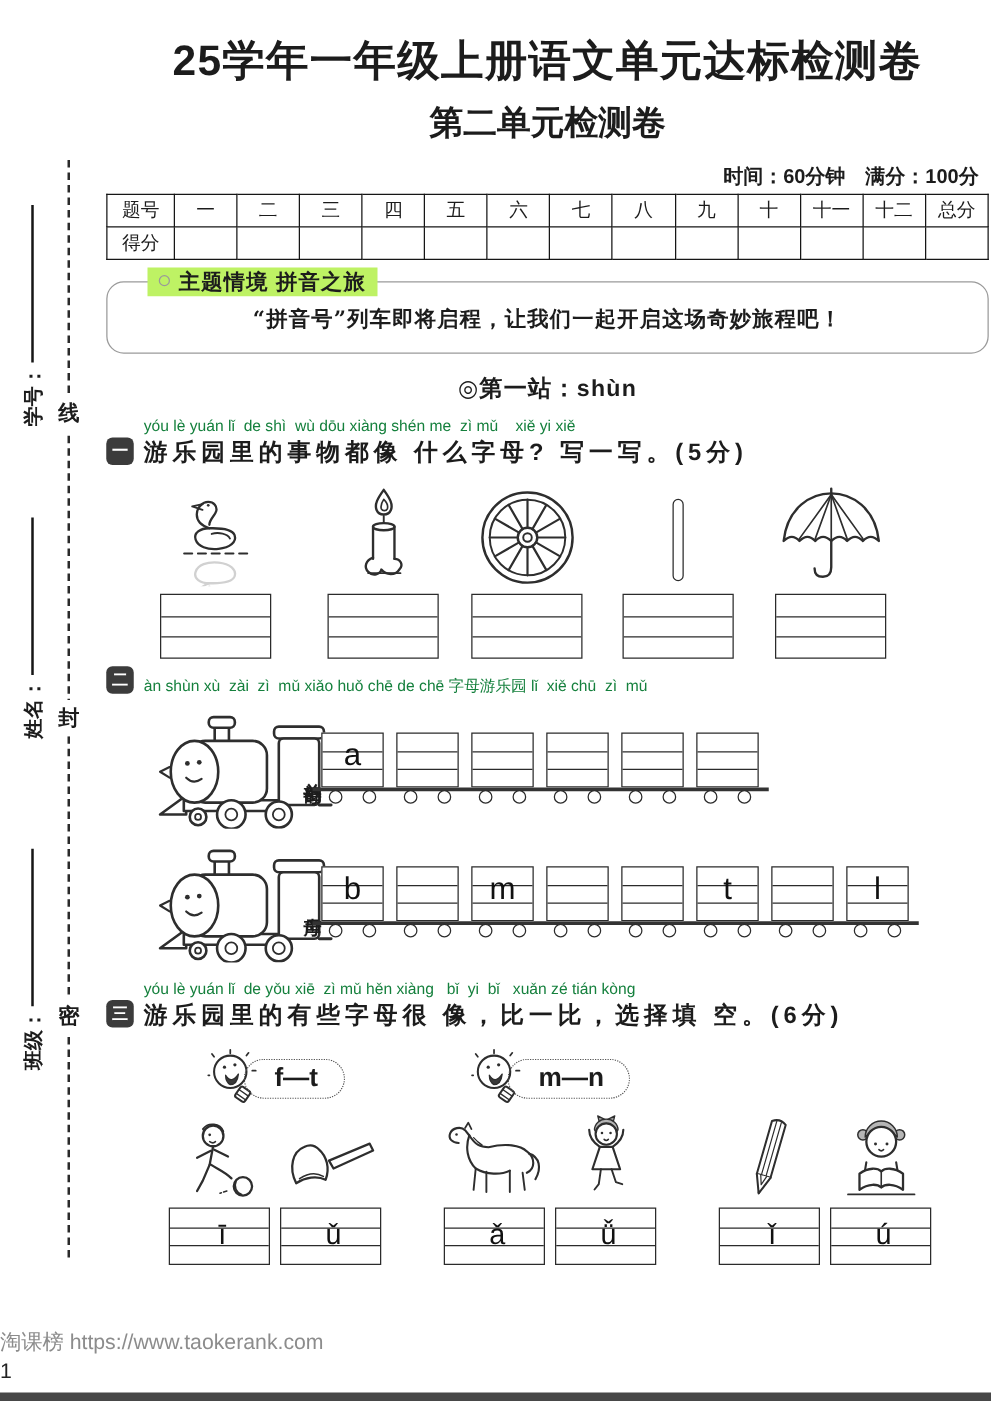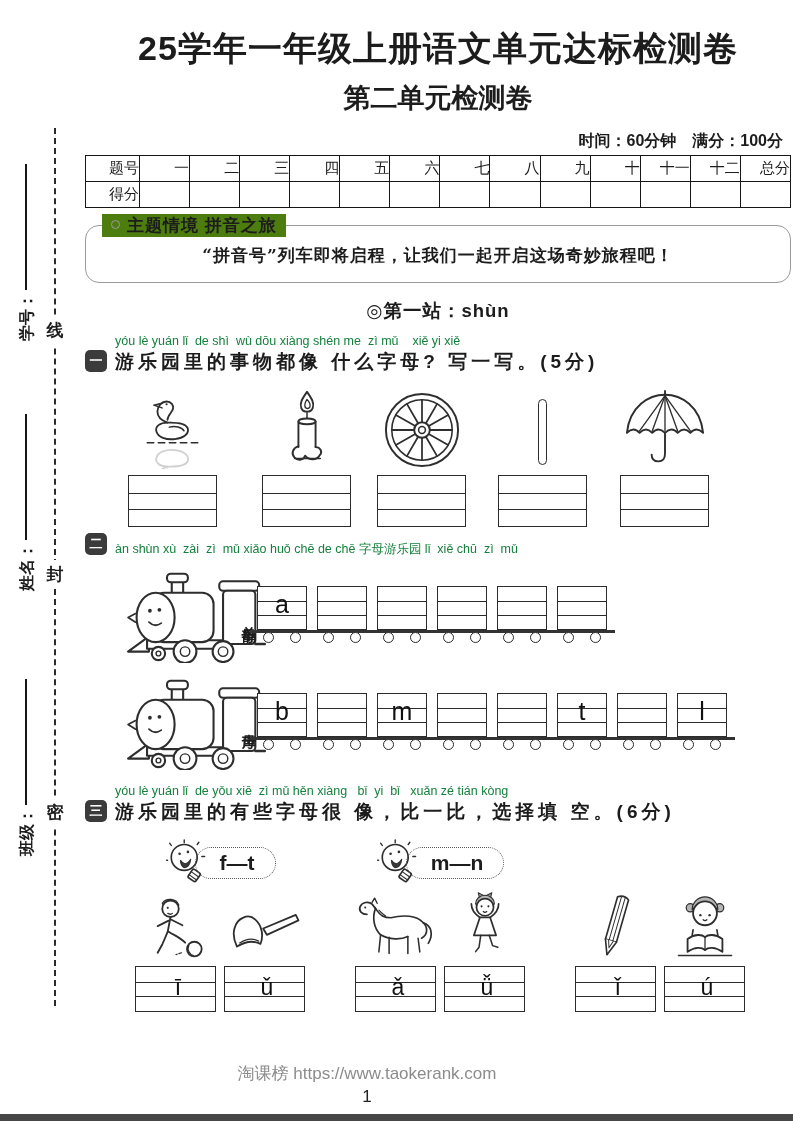--- a/index.html
+++ b/index.html
@@ -16,27 +16,27 @@
   .seal-char { position:absolute; left:45px; width:20px; text-align:center;
     background:#fff; font-size:17px; font-weight:bold; padding:3px 0; }
 
   
   .main { position:absolute; left:85px; top:0; width:706px; }
   .title { margin-top:26px; text-align:center; font-size:34px; font-weight:bold; letter-spacing:1px; }
   .subtitle { margin-top:8px; text-align:center; font-size:27px; font-weight:bold; }
   .meta { margin:15px 8px 3px 0; text-align:right; font-size:16px; font-weight:bold; }
 
   table.score { width:100%; border-collapse:collapse; table-layout:fixed; }
-  table.score td { border:1.5px solid #161616; height:26px; text-align:right;
+  table.score td { border:1.5px solid #161616; height:26px; text-align:center;
     font-size:15px; padding:0; }
   table.score td.first { width:54px; }
 
   .theme-box { margin-top:17px; border:1.5px solid #9a9a9a; border-radius:14px;
     height:58px; position:relative; }
-  .theme-title { position:absolute; top:-12px; left:16px; background:#4d7c0f;
+  .theme-title { position:absolute; top:-12px; left:32px; background:#bef264;
     padding:0 9px; font-size:17px; font-weight:bold; letter-spacing:1px; }
   .theme-title::before { content:""; display:inline-block; width:7px; height:7px;
     border:1.5px solid #9a9a9a; border-radius:50%; margin-right:7px; vertical-align:2px; }
   .theme-content { padding-top:18px; text-align:center; font-size:17px;
     font-family:"DejaVu Serif","Liberation Serif",serif; font-weight:600; letter-spacing:1px; }
 
   .station { margin-top:15px; text-align:center; font-size:18.5px; font-weight:bold; letter-spacing:1px; }
 
   .q-head { position:relative; padding-left:30px; margin-top:11px; }
   .q-icon { position:absolute; left:0; bottom:3px; width:22px; height:22px; background:#3b3b3b;
@@ -87,21 +87,21 @@
   .pair-images { display:flex; height:72px; }
   .pair-images .img-cell { width:81px; display:flex; align-items:flex-end; justify-content:center; }
   .pair-images .img-cell+.img-cell { margin-left:8px; }
   .pair-grids { display:flex; margin-top:5px; }
   .pair-grids .grid4 { width:81px; height:46px; }
   .pair-grids .grid4+.grid4 { margin-left:8px; }
   .answer { position:absolute; left:53%; transform:translateX(-50%); bottom:28%;
     line-height:1; font-size:23px; color:#111; }
 
   
-  .footer { position:absolute; left:0; width:734px; top:1062px; text-align:center; }
+  .footer { position:absolute; left:0; width:734px; top:1062px; }
   .footer-text { color:#8c8c8c; font-size:17px; }
   .page-num { font-size:17px; color:#222; margin-top:2px; }
   .bottom-bar { position:absolute; left:0; bottom:0; width:793px; height:7px; background:#474747; }
 
   svg { display:block; }
   svg * { stroke-linecap:round; stroke-linejoin:round; }
 </style>
 </head>
 <body>
 

